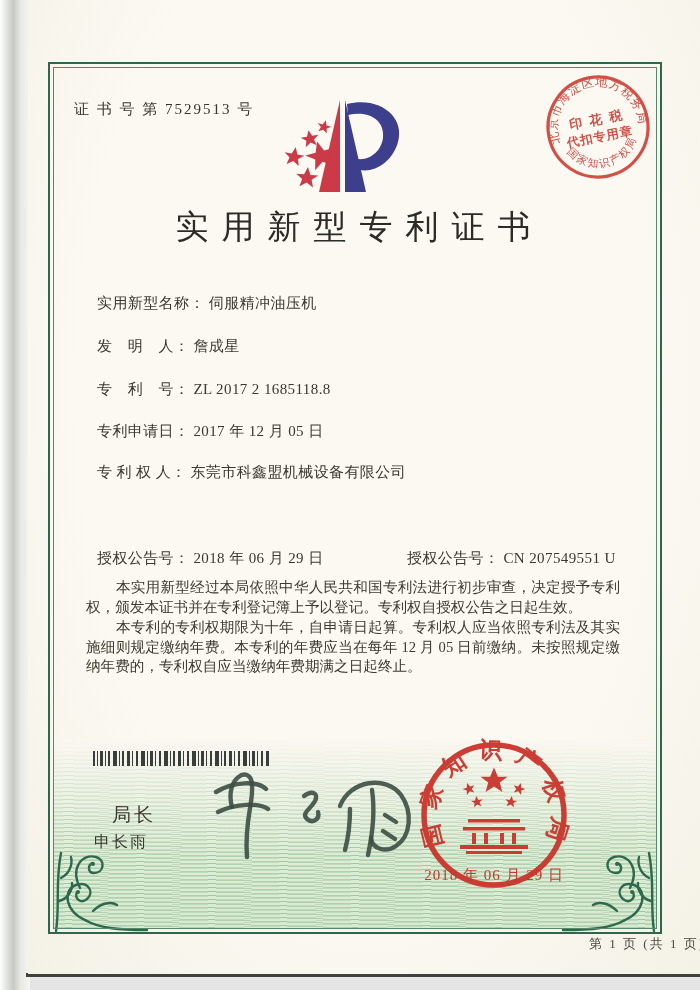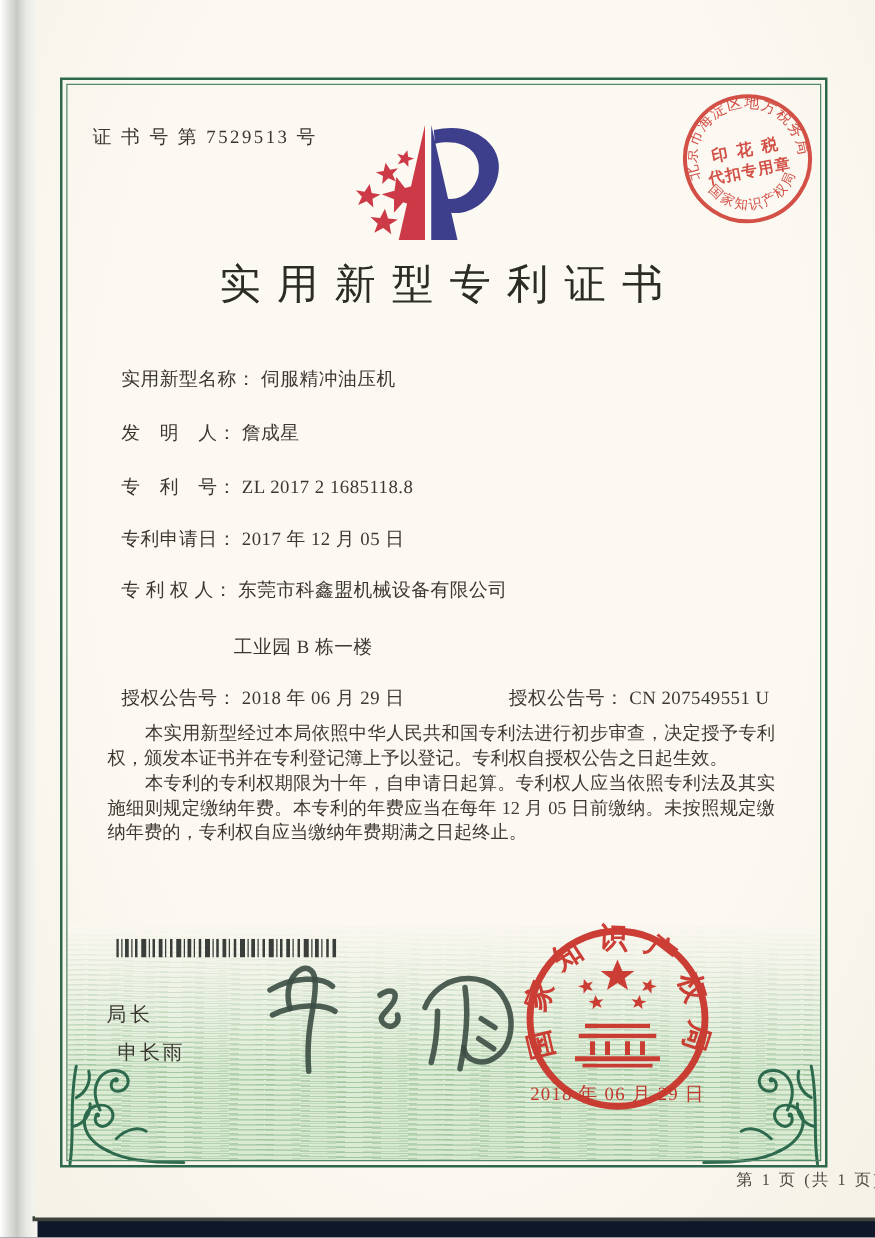--- a/index.html
+++ b/index.html
@@ -1,17 +1,17 @@
 <!DOCTYPE html>
 <html><head>
 <meta charset="utf-8">
 <style>
   html,body{margin:0;padding:0;width:700px;height:990px;overflow:hidden;
     font-family:"Liberation Serif","DejaVu Serif",serif;background:#ffffff;}
-  .stage{position:relative;width:700px;height:990px;background:#0f172a;}
+  .stage{position:relative;width:700px;height:990px;background:#e5e5e5;}
   
   .scan-edge{position:absolute;left:0;top:0;width:30px;height:990px;
     background:linear-gradient(90deg,#ffffff 0%,#d9dbd5 30%,#c8cbc4 45%,#e9eae5 70%,#f6f5f1 100%);}
   .scan-bottom{position:absolute;left:26px;right:0;top:973px;height:4px;background:#3d423c;}
   .pen-mark{position:absolute;left:213px;top:4px;width:16px;height:2px;background:#9a9a92;
     transform:rotate(-28deg);border-radius:2px;opacity:.8;}
   
   .paper{position:absolute;left:28px;top:0;width:672px;height:974px;
     background:radial-gradient(ellipse at 50% 40%,#fbf9f2 60%,#f4f1e6 100%);}
   
@@ -41,21 +41,21 @@
   .row .lab{color:#3b3830;margin-left:11px;}
   .row .val{margin-left:4px;}
   .addr2{margin-left:101px;margin-top:5px;}
   .pair-right{position:absolute;left:310px;top:0;}
   
   .body-text{position:absolute;left:58px;top:578px;width:534px;font-size:14.6px;
     line-height:19.6px;color:#3d3a32;text-align:justify;}
   .body-text p{margin:0 0 1px 0;text-indent:2.05em;}
   
   .barcode{position:absolute;left:65px;top:751px;width:176px;height:15px;z-index:4;}
-  .signer-title{position:absolute;left:57px;top:802px;font-size:16px;letter-spacing:3px;color:#3a3831;z-index:4;}
+  .signer-title{position:absolute;left:84px;top:802px;font-size:19px;letter-spacing:3px;color:#3a3831;z-index:4;}
   .signer-name{position:absolute;left:66px;top:832px;font-size:16px;letter-spacing:2px;color:#3a3831;z-index:4;}
   .signature{position:absolute;left:172px;top:760px;width:228px;height:104px;z-index:5;}
   .signature path{fill:none;stroke:#3c4e44;stroke-width:4.4;stroke-linecap:round;stroke-linejoin:round;opacity:.9;}
   .seal{position:absolute;left:378px;top:727px;width:176px;height:176px;z-index:6;opacity:.93;}
   .seal-date{position:absolute;left:372px;top:866px;width:188px;text-align:center;
     font-size:15px;color:#c2372c;letter-spacing:1px;z-index:7;}
   .stamp{position:absolute;left:507px;top:64px;width:126px;height:126px;transform:rotate(-11deg);z-index:6;opacity:.92;}
   .footer{position:absolute;left:20px;top:935px;width:610px;text-align:right;
     font-size:13px;letter-spacing:2px;color:#4c4a41;z-index:4;margin-left:47px;}
 </style>
@@ -132,21 +132,20 @@
     <div class="row" style="top:380px">
       <span class="lab">专　利　号：</span><span class="val">ZL 2017 2 1685118.8</span>
     </div>
     <div class="row" style="top:422px">
       <span class="lab">专利申请日：</span><span class="val">2017 年 12 月 05 日</span>
     </div>
     <div class="row" style="top:463px">
       <span class="lab">专 利 权 人：</span><span class="val">东莞市科鑫盟机械设备有限公司</span>
     </div>
     <div class="row" style="top:503px">
-      <div class="addr2">工业园 B 栋一楼</div>
     </div>
     <div class="row" style="top:549px">
       <span class="lab">授权公告号：</span><span class="val">2018 年 06 月 29 日</span>
       <span class="pair-right"><span class="lab">授权公告号：</span><span class="val">CN 207549551 U</span></span>
     </div>
 
     <div class="body-text">
       <p>本实用新型经过本局依照中华人民共和国专利法进行初步审查，决定授予专利权，颁发本证书并在专利登记簿上予以登记。专利权自授权公告之日起生效。</p>
       <p>本专利的专利权期限为十年，自申请日起算。专利权人应当依照专利法及其实施细则规定缴纳年费。本专利的年费应当在每年 12 月 05 日前缴纳。未按照规定缴纳年费的，专利权自应当缴纳年费期满之日起终止。</p>
     </div>

